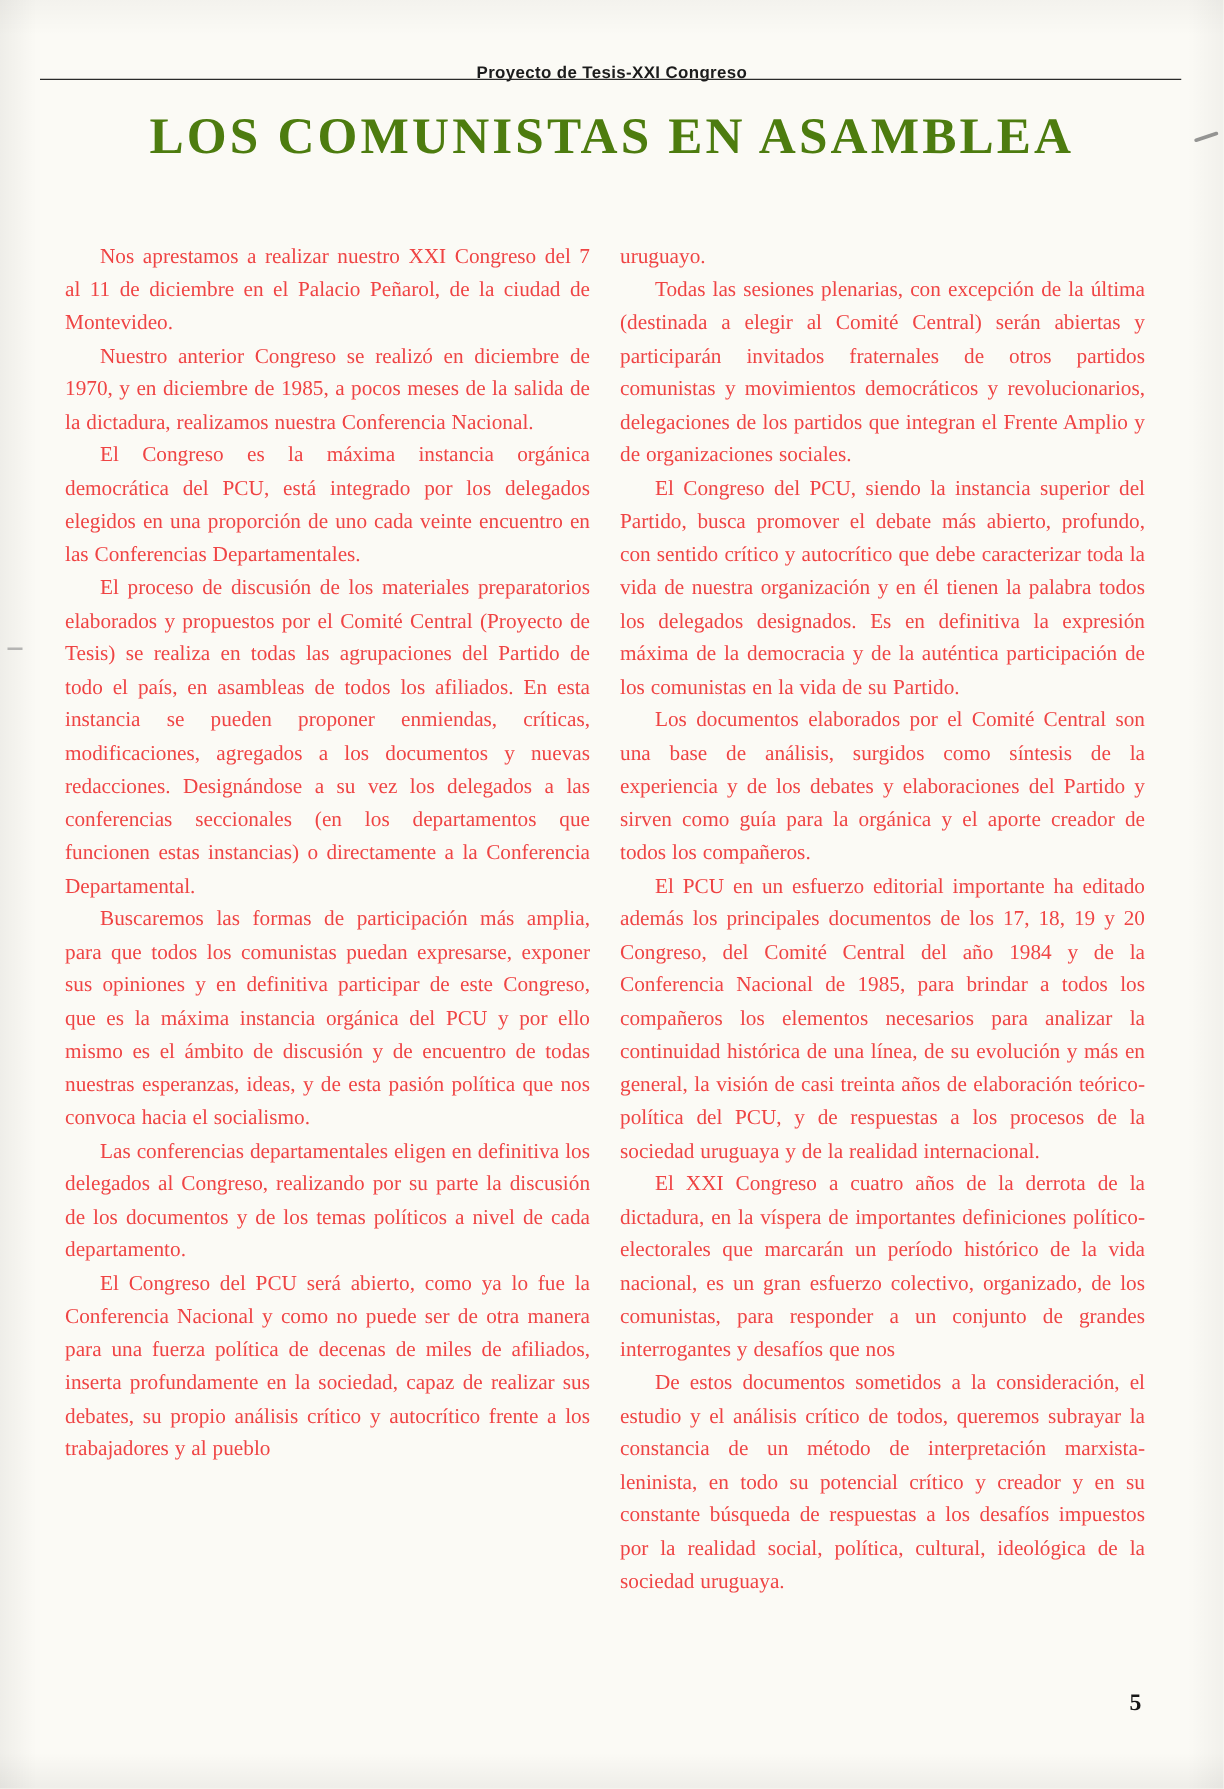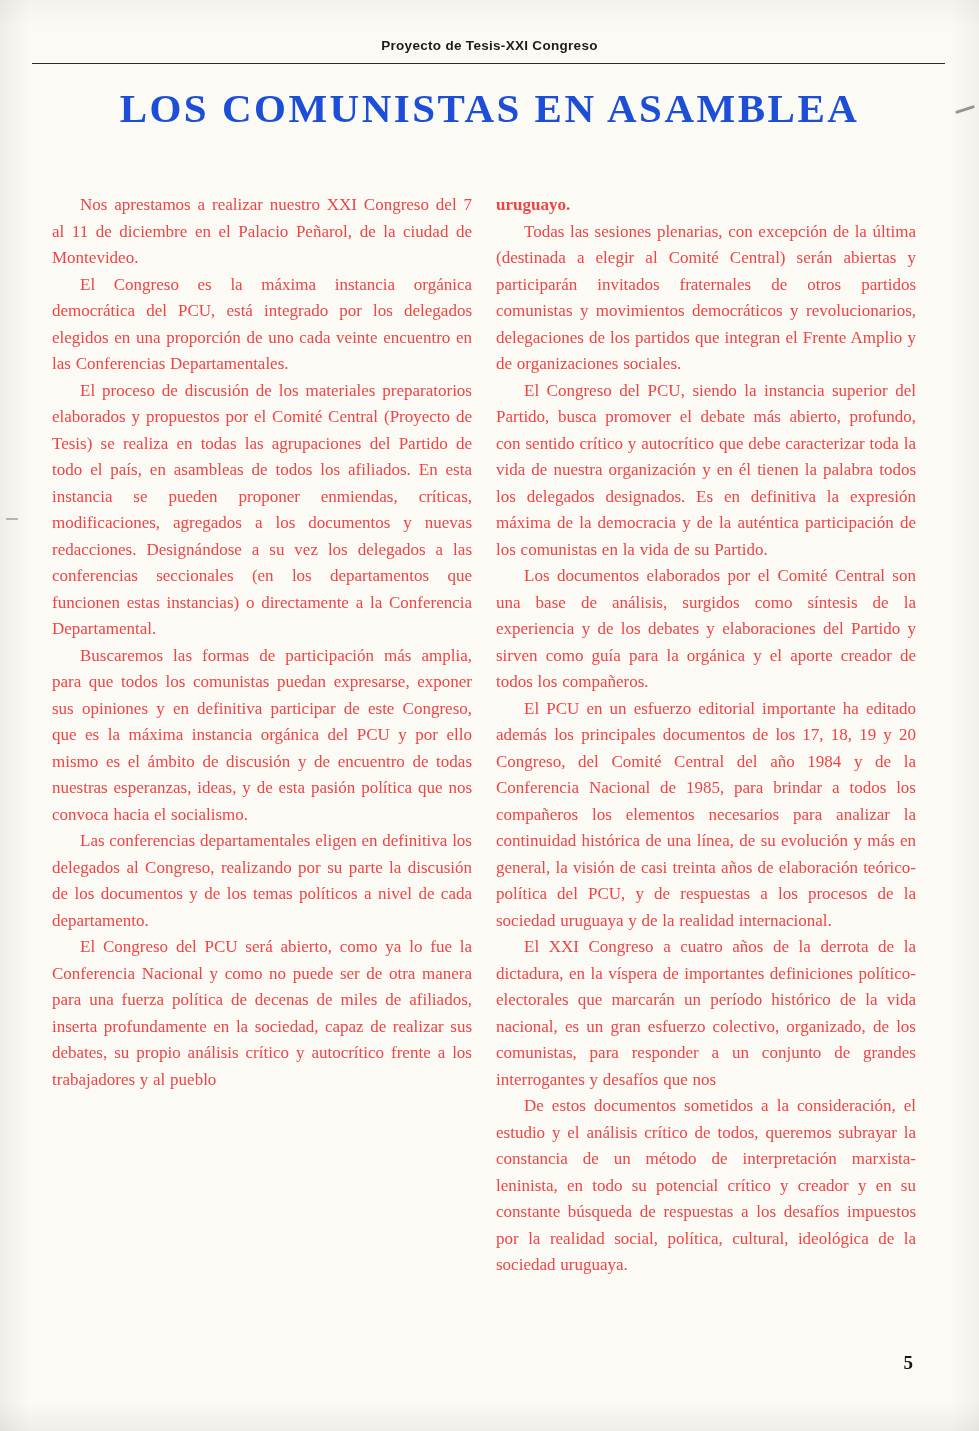--- a/index.html
+++ b/index.html
@@ -19,21 +19,21 @@
   .paper-vignette {
     position: absolute;
     inset: 0;
     pointer-events: none;
     background:
       linear-gradient(90deg, rgba(0,0,0,0.05), rgba(0,0,0,0) 3%, rgba(0,0,0,0) 97%, rgba(0,0,0,0.04)),
       linear-gradient(180deg, rgba(0,0,0,0.03), rgba(0,0,0,0) 2%, rgba(0,0,0,0) 98%, rgba(0,0,0,0.05));
   }
   .running-header {
     position: absolute;
-    top: 38px;
+    top: 50px;
     left: 0;
     width: 100%;
     text-align: center;
     font-family: "Liberation Sans", sans-serif;
     font-weight: bold;
     font-size: 13.5px;
     letter-spacing: 0.3px;
     color: #1c1c1c;
   }
   .header-rule {
@@ -47,21 +47,21 @@
   .page-title {
     position: absolute;
     top: 84px;
     left: 0;
     width: 100%;
     text-align: center;
     font-family: "Liberation Serif", serif;
     font-weight: bold;
     font-size: 41px;
     letter-spacing: 2.5px;
-    color: #1d4ed8;
+    color: #4d7c0f;
   }
   .content {
     position: absolute;
     top: 192px;
     left: 52px;
     width: 864px;
     display: flex;
     gap: 24px;
   }
   .column {
@@ -71,21 +71,20 @@
     line-height: 26.5px;
     color: #ef4444;
   }
   .column p {
     margin: 0;
     text-indent: 28px;
     word-spacing: 0.5px;
   }
   .column p.continuation {
     text-indent: 0;
-    font-weight: bold;
   }
   .page-number {
     position: absolute;
     top: 1352px;
     right: 66px;
     font-size: 19px;
     font-weight: bold;
     color: #161616;
   }
   .scan-artifact-top-right {
@@ -119,20 +118,21 @@
 <div class="header-rule"></div>
 
 <div class="scan-artifact-top-right"></div>
 <div class="scan-artifact-left-dash"></div>
 
 <h1 class="page-title" style="margin:0; position:absolute;">LOS COMUNISTAS EN ASAMBLEA</h1>
 
 <div class="content">
   <div class="column">
     <p>Nos aprestamos a realizar nuestro XXI Congreso del 7 al 11 de diciembre en el Palacio Peñarol, de la ciudad de Montevideo.</p>
+    <p>Nuestro anterior Congreso se realizó en diciembre de 1970, y en diciembre de 1985, a pocos meses de la salida de la dictadura, realizamos nuestra Conferencia Nacional.</p>
     <p>El Congreso es la máxima instancia orgánica democrática del PCU, está integrado por los delegados elegidos en una proporción de uno cada veinte encuentro en las Conferencias Departamentales.</p>
     <p>El proceso de discusión de los materiales preparatorios elaborados y propuestos por el Comité Central (Proyecto de Tesis) se realiza en todas las agrupaciones del Partido de todo el país, en asambleas de todos los afiliados. En esta instancia se pueden proponer enmiendas, críticas, modificaciones, agregados a los documentos y nuevas redacciones. Designándose a su vez los delegados a las conferencias seccionales (en los departamentos que funcionen estas instancias) o directamente a la Conferencia Departamental.</p>
     <p>Buscaremos las formas de participación más amplia, para que todos los comunistas puedan expresarse, exponer sus opiniones y en definitiva participar de este Congreso, que es la máxima instancia orgánica del PCU y por ello mismo es el ámbito de discusión y de encuentro de todas nuestras esperanzas, ideas, y de esta pasión política que nos convoca hacia el socialismo.</p>
     <p>Las conferencias departamentales eligen en definitiva los delegados al Congreso, realizando por su parte la discusión de los documentos y de los temas políticos a nivel de cada departamento.</p>
     <p>El Congreso del PCU será abierto, como ya lo fue la Conferencia Nacional y como no puede ser de otra manera para una fuerza política de decenas de miles de afiliados, inserta profundamente en la sociedad, capaz de realizar sus debates, su propio análisis crítico y autocrítico frente a los trabajadores y al pueblo</p>
   </div>
   <div class="column">
     <p class="continuation">uruguayo.</p>
     <p>Todas las sesiones plenarias, con excepción de la última (destinada a elegir al Comité Central) serán abiertas y participarán invitados fraternales de otros partidos comunistas y movimientos democráticos y revolucionarios, delegaciones de los partidos que integran el Frente Amplio y de organizaciones sociales.</p>
     <p>El Congreso del PCU, siendo la instancia superior del Partido, busca promover el debate más abierto, profundo, con sentido crítico y autocrítico que debe caracterizar toda la vida de nuestra organización y en él tienen la palabra todos los delegados designados. Es en definitiva la expresión máxima de la democracia y de la auténtica participación de los comunistas en la vida de su Partido.</p>

